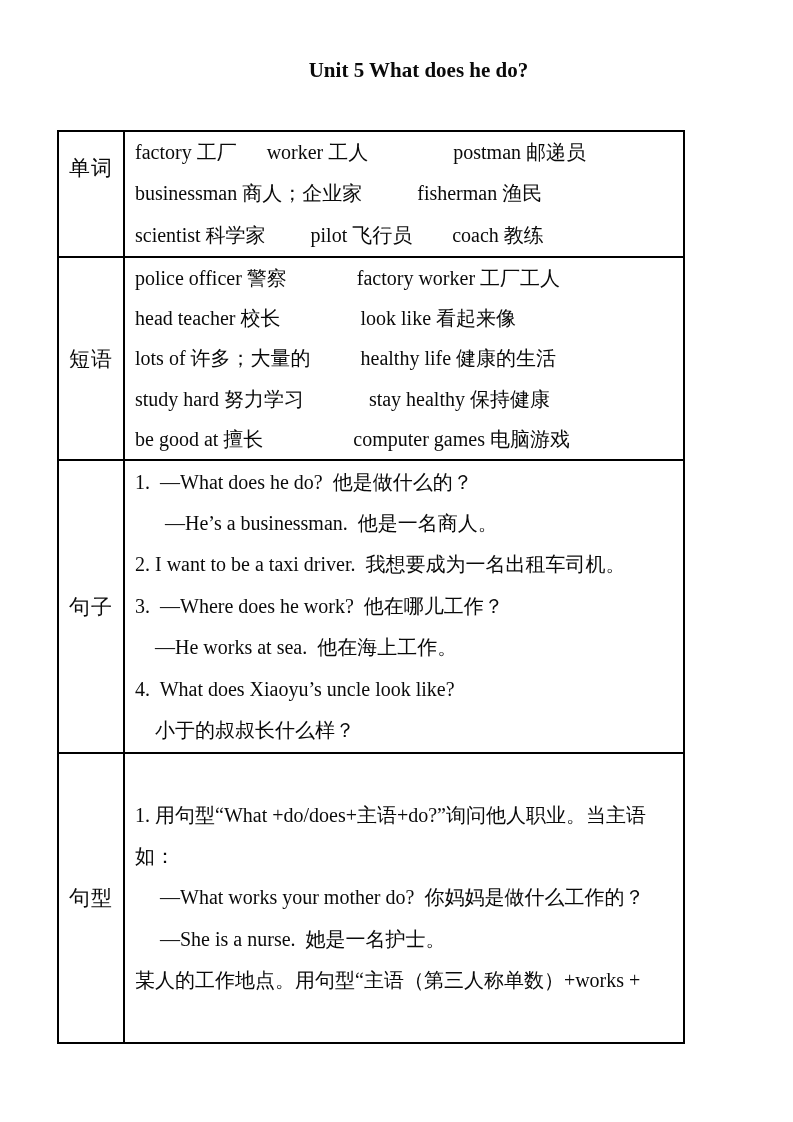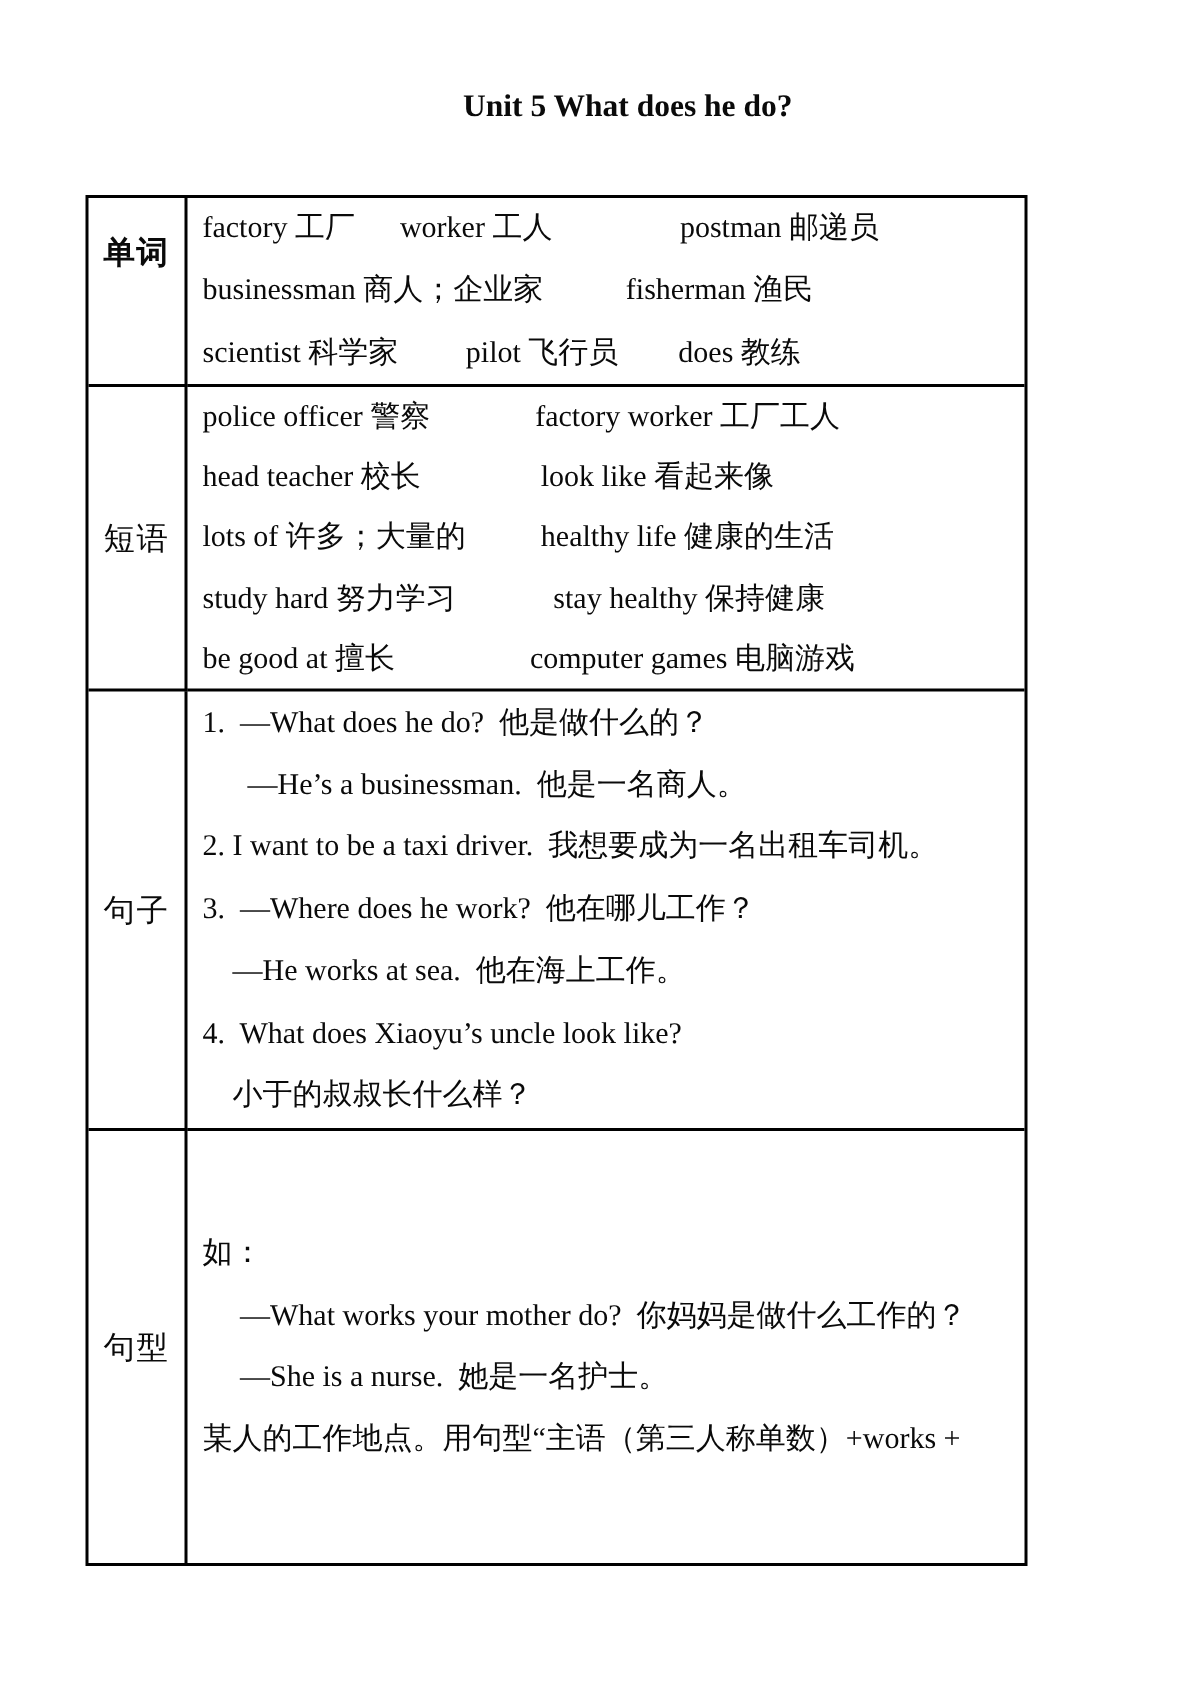--- a/index.html
+++ b/index.html
@@ -46,21 +46,20 @@
     display: flex;
     flex-direction: column;
     justify-content: center;
     overflow: hidden;
   }
   .row-b {
     border-bottom: 2px solid #000;
   }
   .nudge-up {
     padding-bottom: 52px;
-    font-weight: bold;
   }
   .line {
     font-size: 20px;
     line-height: 41.4px;
     height: 41.4px;
     white-space: pre;
     overflow: hidden;
   }
 </style>
 </head>
@@ -71,21 +70,21 @@
   <h1 class="title">Unit 5 What does he do?</h1>
 
   <div class="vtable">
 
     <div class="label-cell row-b nudge-up">
       <span>单词</span>
     </div>
     <div class="content-cell row-b">
       <div class="line">factory 工厂      worker 工人                 postman 邮递员</div>
       <div class="line">businessman 商人；企业家           fisherman 渔民</div>
-      <div class="line">scientist 科学家         pilot 飞行员        does 教练</div>
+      <div class="line">scientist 科学家         pilot 飞行员        coach 教练</div>
     </div>
 
     <div class="label-cell row-b">
       <span>短语</span>
     </div>
     <div class="content-cell row-b">
       <div class="line">police officer 警察              factory worker 工厂工人</div>
       <div class="line">head teacher 校长                look like 看起来像</div>
       <div class="line">lots of 许多；大量的          healthy life 健康的生活</div>
       <div class="line">study hard 努力学习             stay healthy 保持健康</div>
@@ -102,20 +101,21 @@
       <div class="line">3.  —Where does he work?  他在哪儿工作？</div>
       <div class="line">    —He works at sea.  他在海上工作。</div>
       <div class="line">4.  What does Xiaoyu’s uncle look like?</div>
       <div class="line">    小于的叔叔长什么样？</div>
     </div>
 
     <div class="label-cell">
       <span>句型</span>
     </div>
     <div class="content-cell">
+      <div class="line">1. 用句型“What +do/does+主语+do?”询问他人职业。当主语</div>
       <div class="line">如：</div>
       <div class="line">     —What works your mother do?  你妈妈是做什么工作的？</div>
       <div class="line">     —She is a nurse.  她是一名护士。</div>
       <div class="line">某人的工作地点。用句型“主语（第三人称单数）+works +</div>
     </div>
 
   </div>
 </div>
 
 </body></html>

